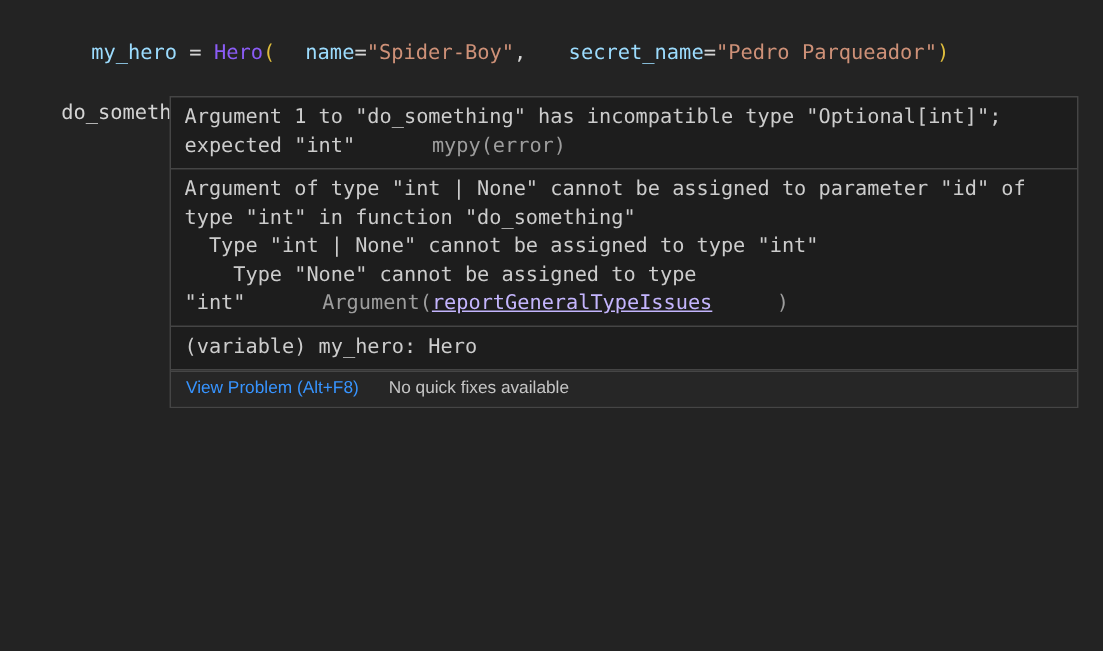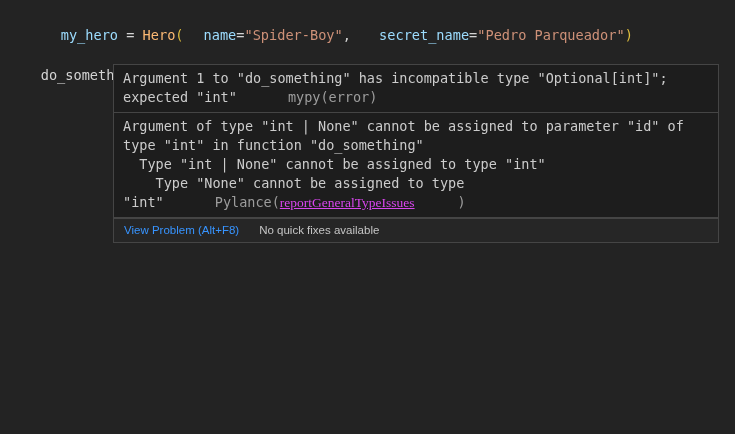--- a/index.html
+++ b/index.html
@@ -12,21 +12,21 @@
   .code-line {
     position: absolute;
     left: 8px;
     font-size: 13.6px;
     line-height: 20px;
     white-space: pre;
     color: #d4d4d4;
     cursor: text;
   }
   .tok-var    { color: #9cdcfe; margin-left: 20px; }
-  .tok-class  { color: #fdba74; }
+  .tok-class  { color: #8b5cf6; }
   .tok-string { color: #ce9178; }
   .tok-brk    { color: #dfbe3d; }
   .tok-plain  { color: #d4d4d4; }
   .word-highlight {
     background: #1d4853;
     text-decoration-line: underline;
     text-decoration-style: wavy;
     text-decoration-color: #f14c4c;
     text-decoration-thickness: 1px;
     text-underline-offset: 4px;
@@ -51,24 +51,23 @@
   .hover-section {
     padding: 4px 9px 5px 9px;
     font-size: 13.5px;
     line-height: 19px;
     border-bottom: 1px solid #454545;
   }
   .hover-section:last-of-type { border-bottom: none; }
   .hover-line { white-space: pre; }
   .dim  { color: #9d9d9d; padding-left: 43px; }
   .link {
-    color: #d946ef;
+    color: #c4b5fd;
     text-decoration: underline;
     cursor: pointer;
-    font-family: Liberation Serif, serif;
   }
   .hover-status {
     border-top: 1px solid #454545;
     background: #262626;
     padding: 4px 10px 5px 10px;
     font-family: "Liberation Sans", "DejaVu Sans", sans-serif;
     font-size: 11.5px;
     line-height: 14px;
     display: flex;
     align-items: flex-start;
@@ -95,23 +94,26 @@
     <div class="hover-section">
       <div class="hover-line">Argument 1 to "do_something" has incompatible type "Optional[int]";</div>
       <div class="hover-line"><span>expected "int" </span><span class="dim">mypy(error)</span></div>
     </div>
 
     <div class="hover-section">
       <div class="hover-line">Argument of type "int | None" cannot be assigned to parameter "id" of</div>
       <div class="hover-line">type "int" in function "do_something"</div>
       <div class="hover-line">  Type "int | None" cannot be assigned to type "int"</div>
       <div class="hover-line">    Type "None" cannot be assigned to type</div>
-      <div class="hover-line"><span>"int" </span><span class="dim">Pylance(</span><a class="link">reportGeneralTypeIssues</a><span class="dim">)</span></div>
+      <div class="hover-line"><span>"int" </span><span class="dim">Argument(</span><a class="link">reportGeneralTypeIssues</a><span class="dim">)</span></div>
     </div>
 
+    <div class="hover-section">
+      <div class="hover-line">(variable) my_hero: Hero</div>
+    </div>
 
     <div class="hover-status">
       <span class="status-link">View Problem (Alt+F8)</span>
       <span class="status-text">No quick fixes available</span>
     </div>
 
   </div>
 </div>
 
 </body></html>

